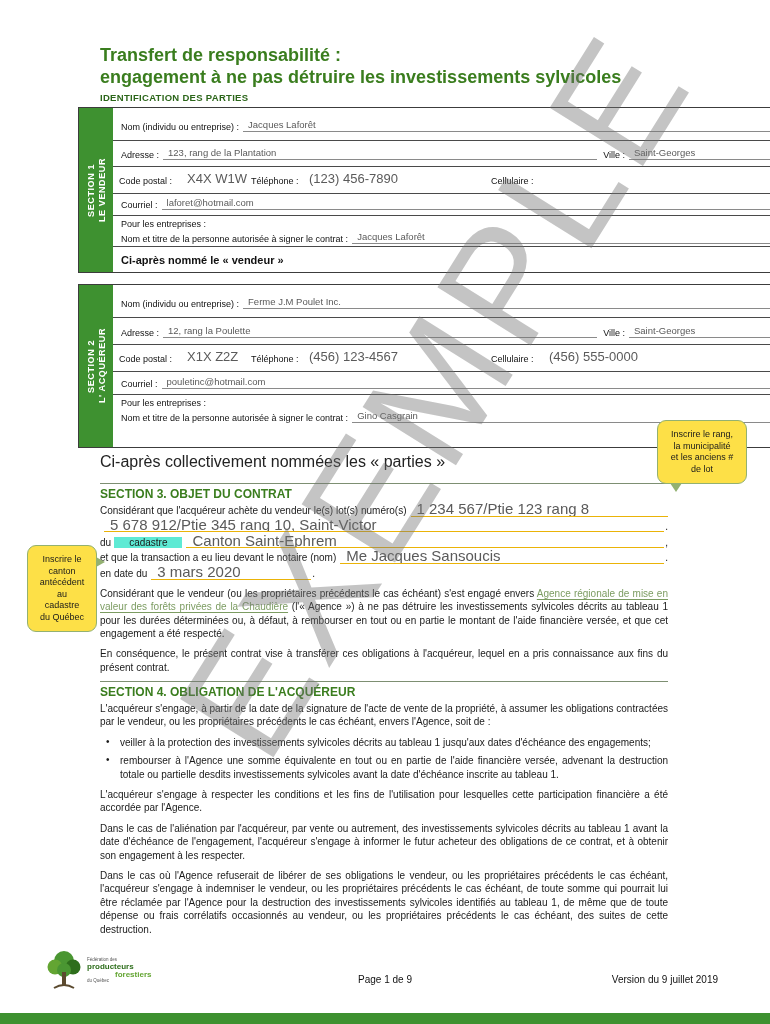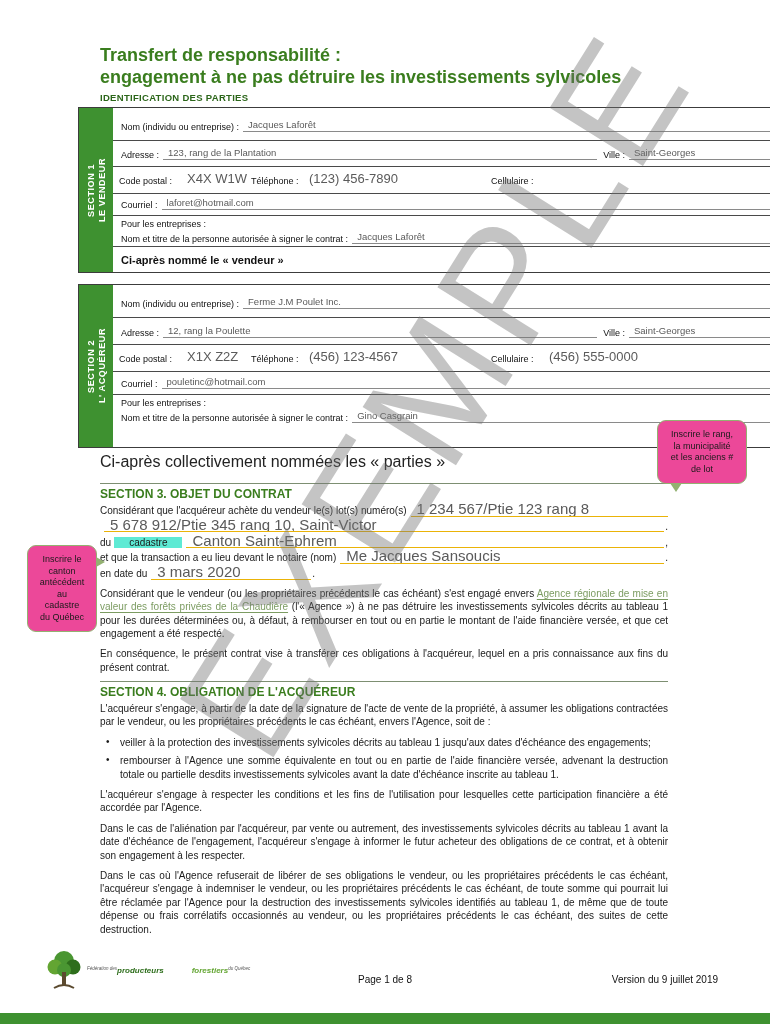--- a/index.html
+++ b/index.html
@@ -65,37 +65,37 @@
   .punct { margin-left:1px; }
   .hl { background:#5eead4; padding:0 15px; margin-right:4px; }
   .para { text-align:justify; line-height:13.4px; margin:0 0 7px 0; }
   .mt { margin-top:7px; }
   .agence { color:#7c9c62; text-decoration:underline; text-underline-offset:2px; }
   .bullet { display:flex; margin:1px 0 5px 6px; }
   .dot { width:14px; flex:none; }
   .btext { flex:1; text-align:justify; line-height:13.4px; }
   
   .callout {
-    position:absolute; background:#ec4899; border:1.4px solid #93b171; border-radius:9px;
+    position:absolute; background:#fde047; border:1.4px solid #93b171; border-radius:9px;
     font-size:9px; line-height:11.5px; text-align:center; color:#1a1a1a;
     padding:8px 11px; box-sizing:border-box; z-index:20;
   }
   #callout-right { left:657px; top:420px; width:90px; }
   #callout-right::after {
     content:""; position:absolute; left:12px; bottom:-9px;
     border-left:6px solid transparent; border-right:6px solid transparent; border-top:9px solid #93b171;
   }
   #callout-left { left:27px; top:545px; width:70px; }
   #callout-left::after {
     content:""; position:absolute; right:-9px; top:11px;
     border-top:5px solid transparent; border-bottom:5px solid transparent; border-left:9px solid #93b171;
   }
   
   .logo { position:absolute; left:44px; top:948px; display:flex; align-items:center; gap:3px; }
-  .logo-text { display:flex; flex-direction:row; line-height:1.05;font-style:italic; }
+  .logo-text { display:flex; flex-direction:column; line-height:1.05; }
   .lt-small { font-size:4.5px; color:#555; }
   .lt-big { font-size:8px; font-weight:bold; }
   .lt-dark { color:#2e6e1c; }
   .lt-light { color:#63a532;padding-left:28px; }
   .page-num { position:absolute; left:0; right:0; top:974px; text-align:center; font-size:10px; color:#111; }
   .version { position:absolute; right:52px; top:974px; font-size:10px; color:#111; }
   .bottom-bar { position:absolute; left:0; right:0; bottom:0; height:11px; background:#3e9130; }
 </style>
 </head>
 <body>
@@ -253,17 +253,17 @@
       <rect x="18" y="24" width="4" height="13" fill="#5b4a2f"></rect>
       <path d="M10 40 Q20 34 30 40" stroke="#5b4a2f" stroke-width="2" fill="none"></path>
     </svg>
     <div class="logo-text">
       <div class="lt-small">Fédération des</div>
       <div class="lt-big lt-dark">producteurs</div>
       <div class="lt-big lt-light">forestiers</div>
       <div class="lt-small">du Québec</div>
     </div>
   </div>
-  <div class="page-num">Page 1 de 8</div>
+  <div class="page-num">Page 1 de 9</div>
   <div class="version">Version du 9 juillet 2019</div>
   <div class="bottom-bar"></div>
 
 </div>
 
 </body></html>

